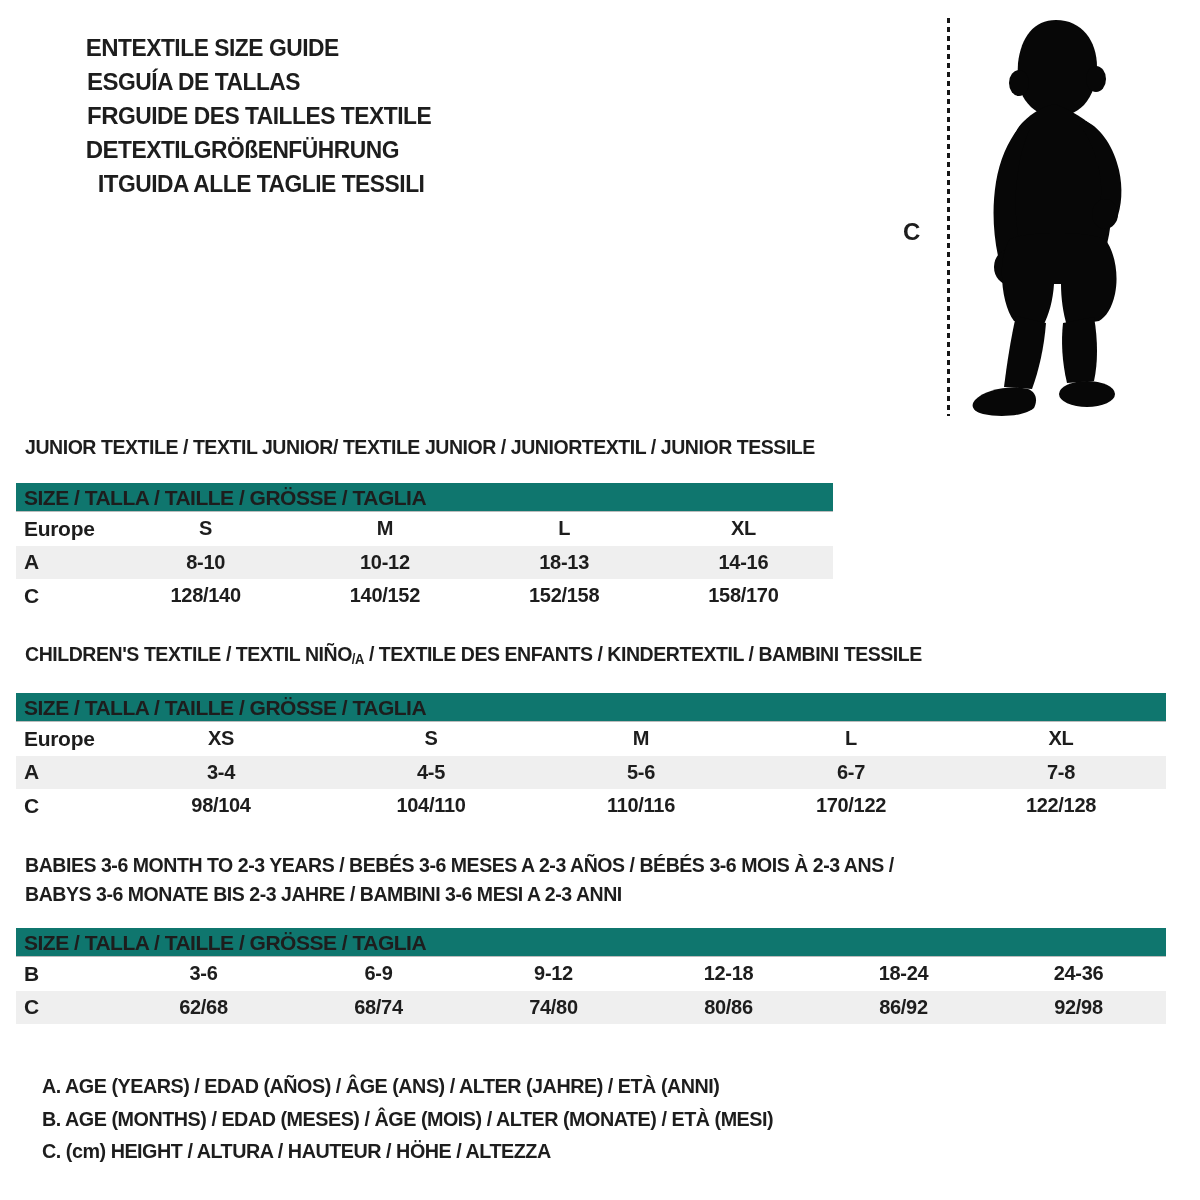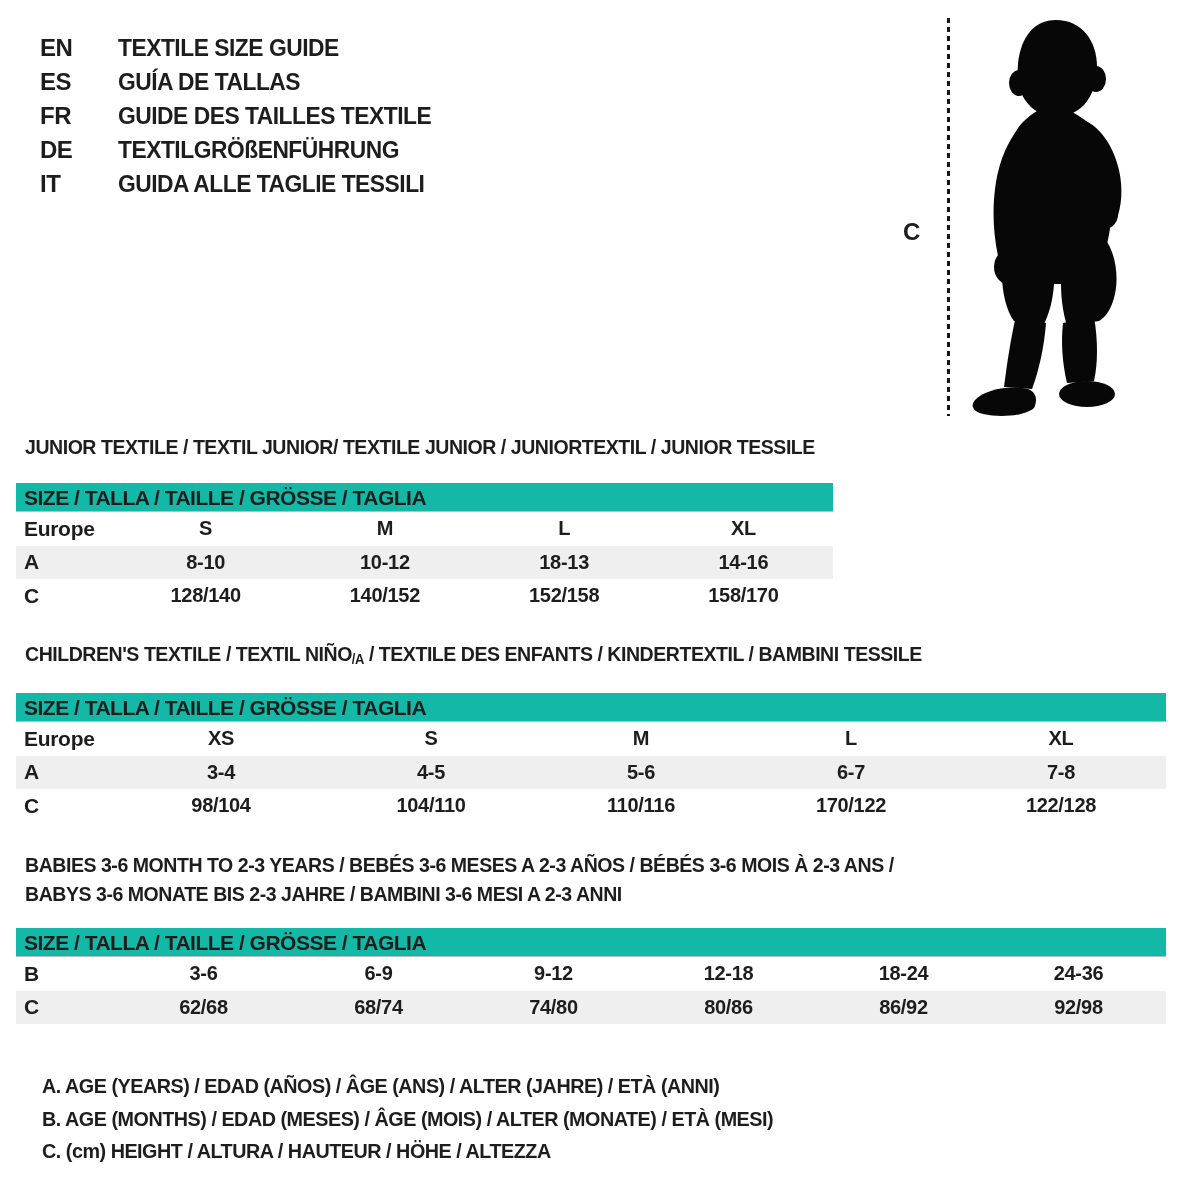--- a/index.html
+++ b/index.html
@@ -9,21 +9,21 @@
     font-family:"Liberation Sans","DejaVu Sans",sans-serif;
     color:#1d1d1d;
     -webkit-font-smoothing:antialiased;
   }
   .abs{position:absolute;}
 
   
   .lang-list{left:40px;top:31px;display:flex;flex-direction:column;}
   .lang-row{display:flex;align-items:center;height:34px;}
   .lang-code{
-    width:78px;font-size:24px;font-weight:700;letter-spacing:-0.5px;
+    width:78px;font-size:24px;font-weight:700;letter-spacing:-0.5px;text-align:right;
   }
   .lang-title{
     font-size:24px;font-weight:700;letter-spacing:-0.5px;white-space:nowrap;
     transform:scaleX(0.95);transform-origin:left center;
   }
 
   
   .dash-line{
     left:947px;top:18px;width:3px;height:398px;
     background:repeating-linear-gradient(to bottom,#161616 0 5px,transparent 5px 9px);
@@ -46,21 +46,21 @@
     transform:scaleX(0.93);transform-origin:left center;
   }
   #section-babies .sec-title{line-height:29px;}
   .subscript{font-size:14px;position:relative;top:3px;}
 
   .size-table{margin-top:24px;width:100%;}
   #section-children .size-table{margin-top:25px;}
   #section-babies .size-table{margin-top:20px;}
 
   .t-header{
-    height:29px;line-height:29px;background:#14b8a6;
+    height:29px;line-height:29px;background:#0f766e;
     border-bottom:1px solid #bcbcbc;box-sizing:border-box;
     padding-left:8px;font-size:21px;font-weight:700;letter-spacing:-0.5px;
     white-space:nowrap;overflow:hidden;
   }
   .t-row{display:flex;height:33.5px;align-items:center;}
   .t-row.shaded{background:#efefef;}
   .t-label{
     width:92px;padding-left:8px;flex:0 0 auto;
     font-size:21px;font-weight:700;letter-spacing:-0.3px;
   }

